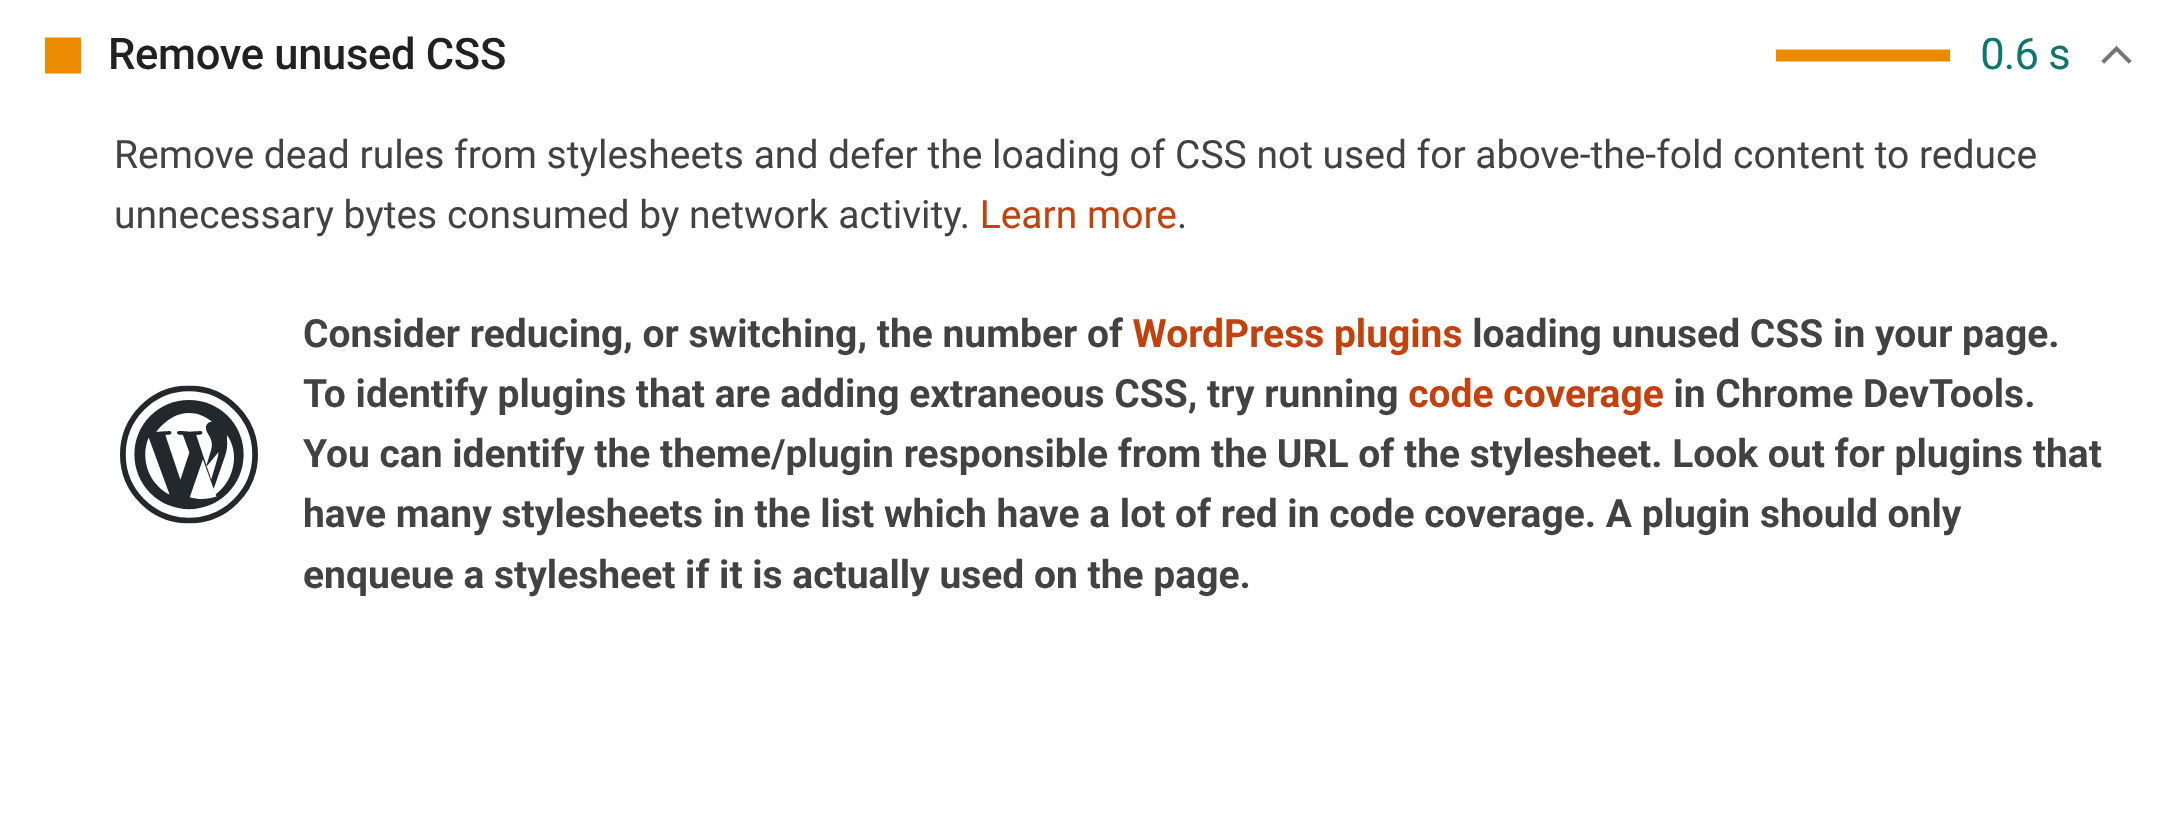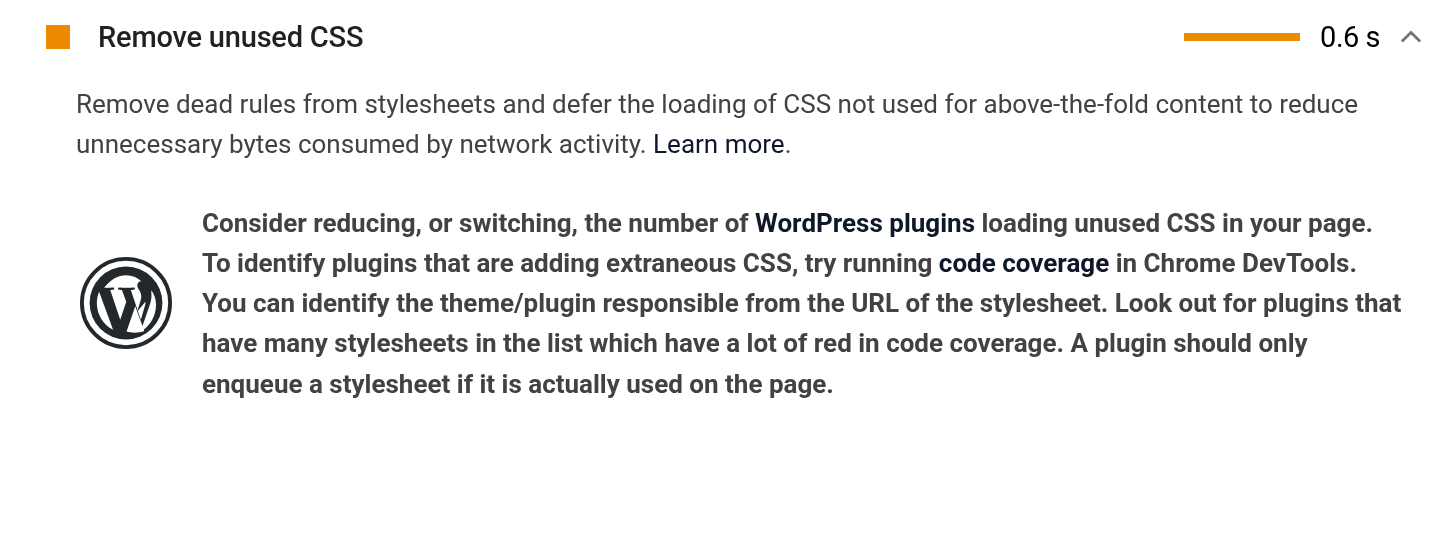--- a/index.html
+++ b/index.html
@@ -16,22 +16,21 @@
     }
     .audit-header {
       display: flex;
       align-items: center;
       justify-content: space-between;
       margin-bottom: 30px;
     }
     .audit-header-left {
       display: flex;
       align-items: center;
-      gap: 28px;
-      margin-left: 16px;
+      gap: 18px;
     }
     .status-square {
       width: 24px;
       height: 24px;
       background: #ed8b00;
       flex-shrink: 0;
     }
     .audit-title {
       font-size: 29px;
       font-weight: 500;
@@ -44,21 +43,21 @@
       gap: 20px;
     }
     .score-bar {
       width: 116px;
       height: 8px;
       background: #ed8b00;
     }
     .score-value {
       font-size: 29px;
       font-weight: 400;
-      color: #000000;
+      color: #0f766e;
       letter-spacing: -0.5px;
     }
     .chevron {
       color: #757575;
       cursor: pointer;
       display: flex;
       align-items: center;
     }
     .chevron svg {
       width: 22px;
@@ -66,21 +65,21 @@
     }
     .audit-description {
       font-size: 26px;
       line-height: 1.55;
       color: #424242;
       margin-left: 46px;
       margin-bottom: 38px;
       margin-right: 20px;
     }
     .link {
-      color: #0f172a;
+      color: #c2410c;
       text-decoration: none;
       cursor: pointer;
     }
     .stack-pack {
       display: flex;
       align-items: center;
       gap: 28px;
       margin-left: 48px;
       margin-right: 20px;
     }

